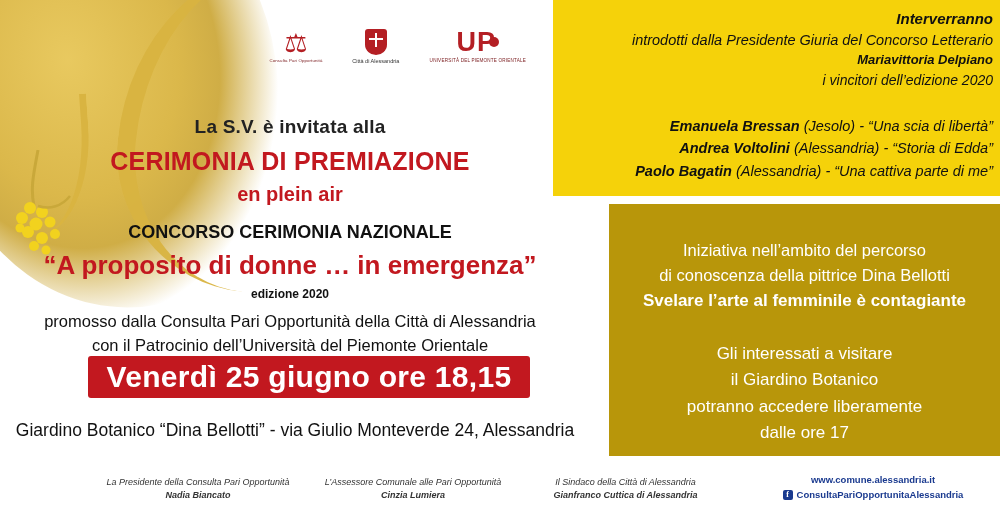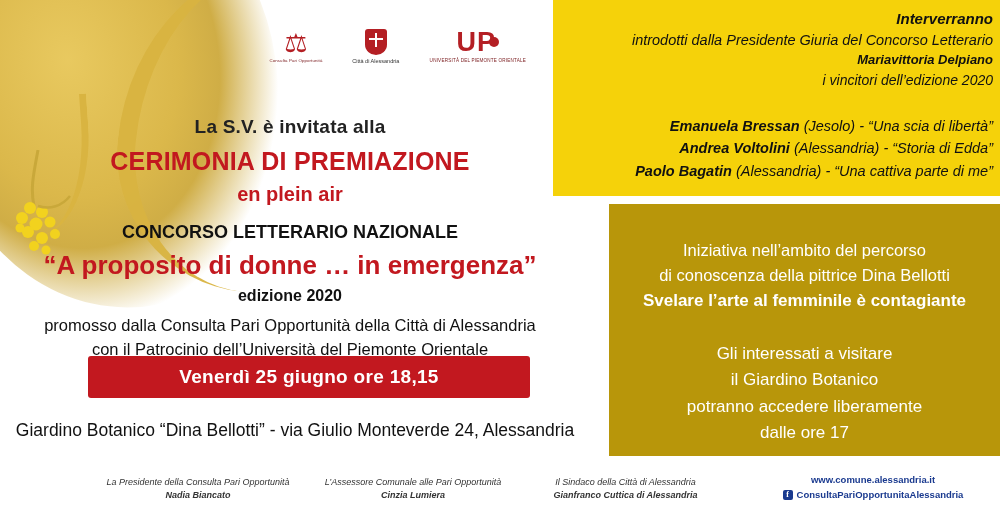--- a/index.html
+++ b/index.html
@@ -250,21 +250,21 @@
     color: #111;
     margin-top: 16px;
   }
   .l-title {
     font-size: 26px;
     font-weight: bold;
     color: #c2181f;
     margin-top: 7px;
   }
   .l-edizione {
-    font-size: 16px;
+    font-size: 12px;
     font-weight: bold;
     color: #111;
     margin-top: 6px;
   }
   .l-promosso {
     font-size: 16.5px;
     color: #111;
     margin-top: 9px;
     line-height: 1.35;
   }
@@ -275,21 +275,21 @@
     width: 442px;
     height: 42px;
     background: #c2181f;
     border-radius: 3px;
     display: flex;
     align-items: center;
     justify-content: center;
   }
   .date-bar span {
     color: #ffffff;
-    font-size: 19px;
+    font-size: 30px;
     font-weight: bold;
     letter-spacing: .3px;
   }
   .venue {
     position: absolute;
     left: 10px;
     top: 420px;
     width: 570px;
     text-align: center;
     font-size: 17.5px;
@@ -389,21 +389,21 @@
     <div class="logo-upo">
       <div><span class="word">UP</span><span class="dot"></span></div>
       <div class="cap">UNIVERSITÀ DEL PIEMONTE ORIENTALE</div>
     </div>
   </div>
 
   <div class="main-text">
     <div class="l-invito">La S.V. è invitata  alla</div>
     <div class="l-cerimonia">CERIMONIA DI PREMIAZIONE</div>
     <div class="l-plein">en plein air</div>
-    <div class="l-concorso">CONCORSO LETTERARIO NAZIONALE</div>
+    <div class="l-concorso">CONCORSO CERIMONIA NAZIONALE</div>
     <div class="l-title">“A proposito di donne … in emergenza”</div>
     <div class="l-edizione">edizione 2020</div>
     <div class="l-promosso">promosso dalla Consulta Pari Opportunità della Città di Alessandria</div>
     <div class="l-promosso" style="margin-top:2px">con il Patrocinio dell’Università del Piemonte Orientale</div>
   </div>
 
   <div class="date-bar">
     <span>Venerdì 25 giugno ore 18,15</span>
   </div>
 

